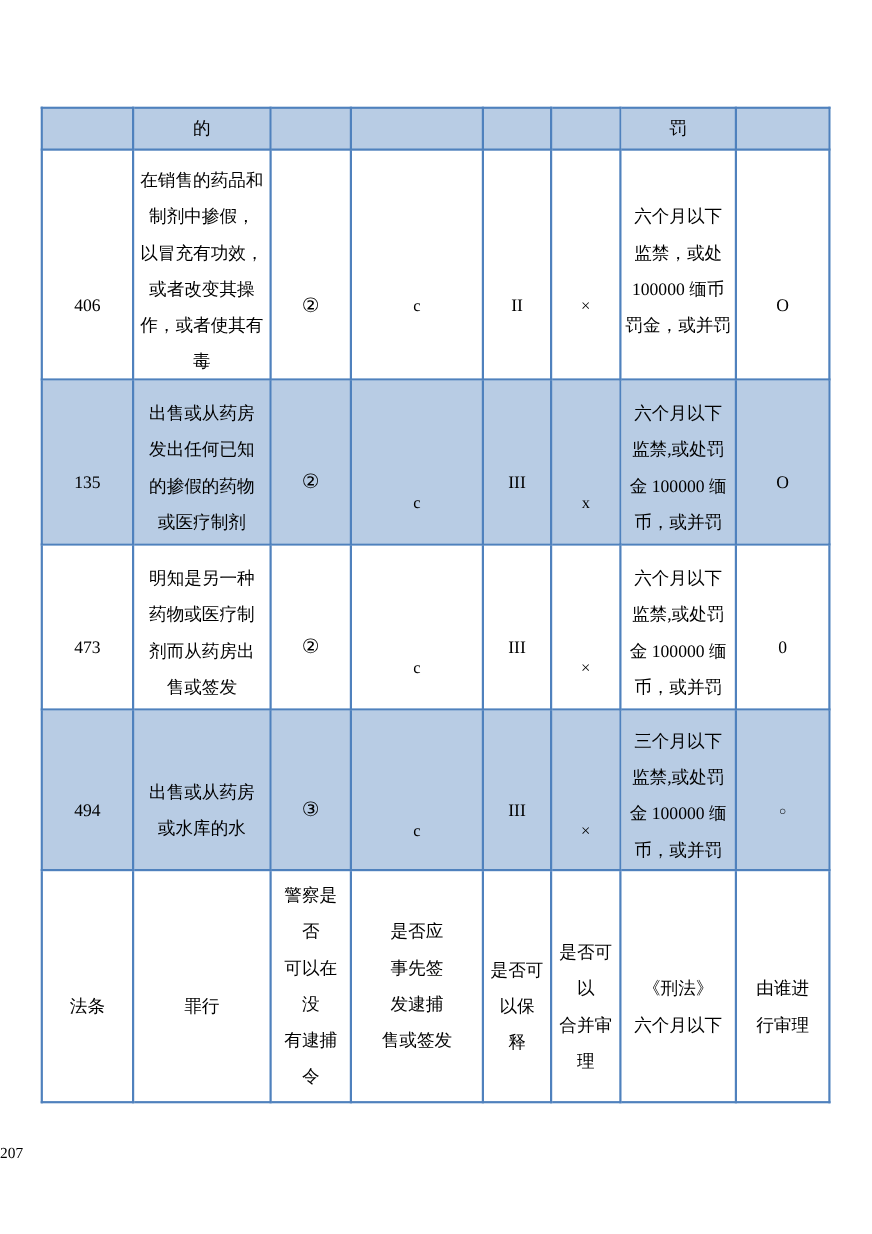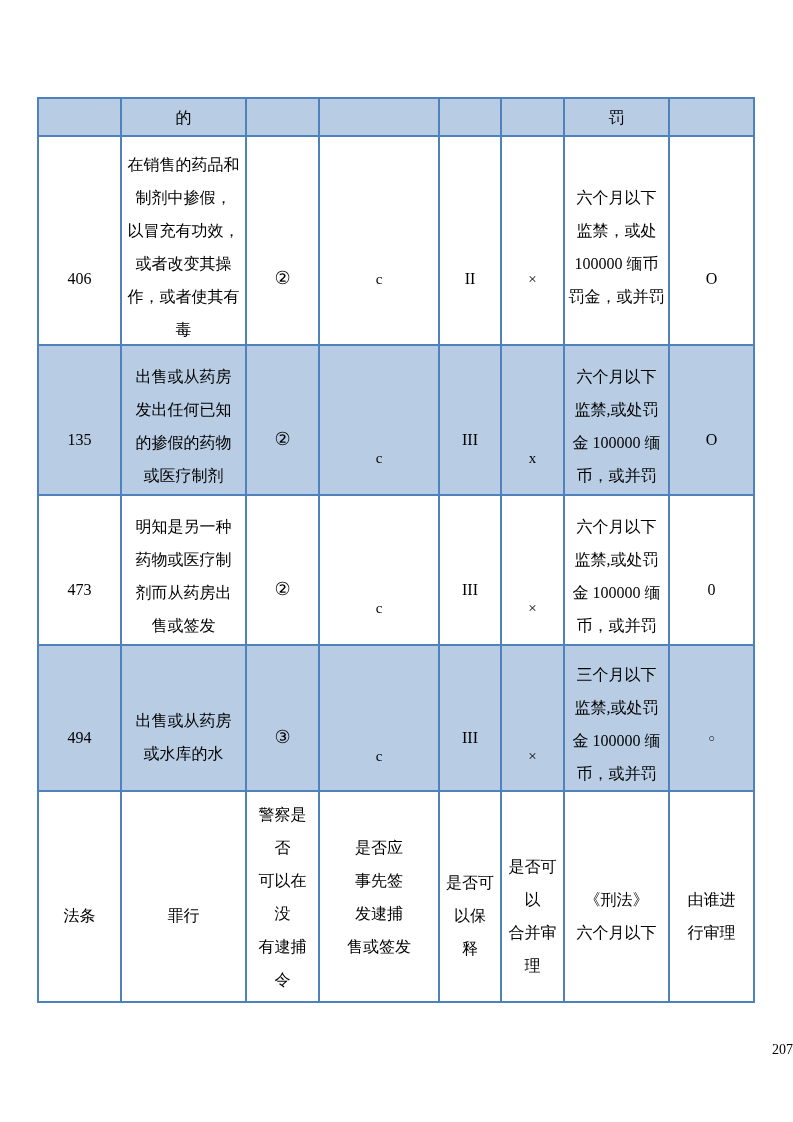--- a/index.html
+++ b/index.html
@@ -37,21 +37,21 @@
   .dy2 { transform: translateY(19px); }
   .dy3 { transform: translateY(38px); }
   .circled { font-size: 18px; }
   .latin  { font-size: 15px; }
   .ring   { font-size: 11px; }
   .pageno {
     position: absolute;
     left: 0;
     right: 0;
     top: 1040px;
-    text-align: right;
+    text-align: left;
     font-size: 14px;
     line-height: 20px;
   }
 </style>
 </head>
 <body>
 
 <div class="page">
 
   <table class="law">

